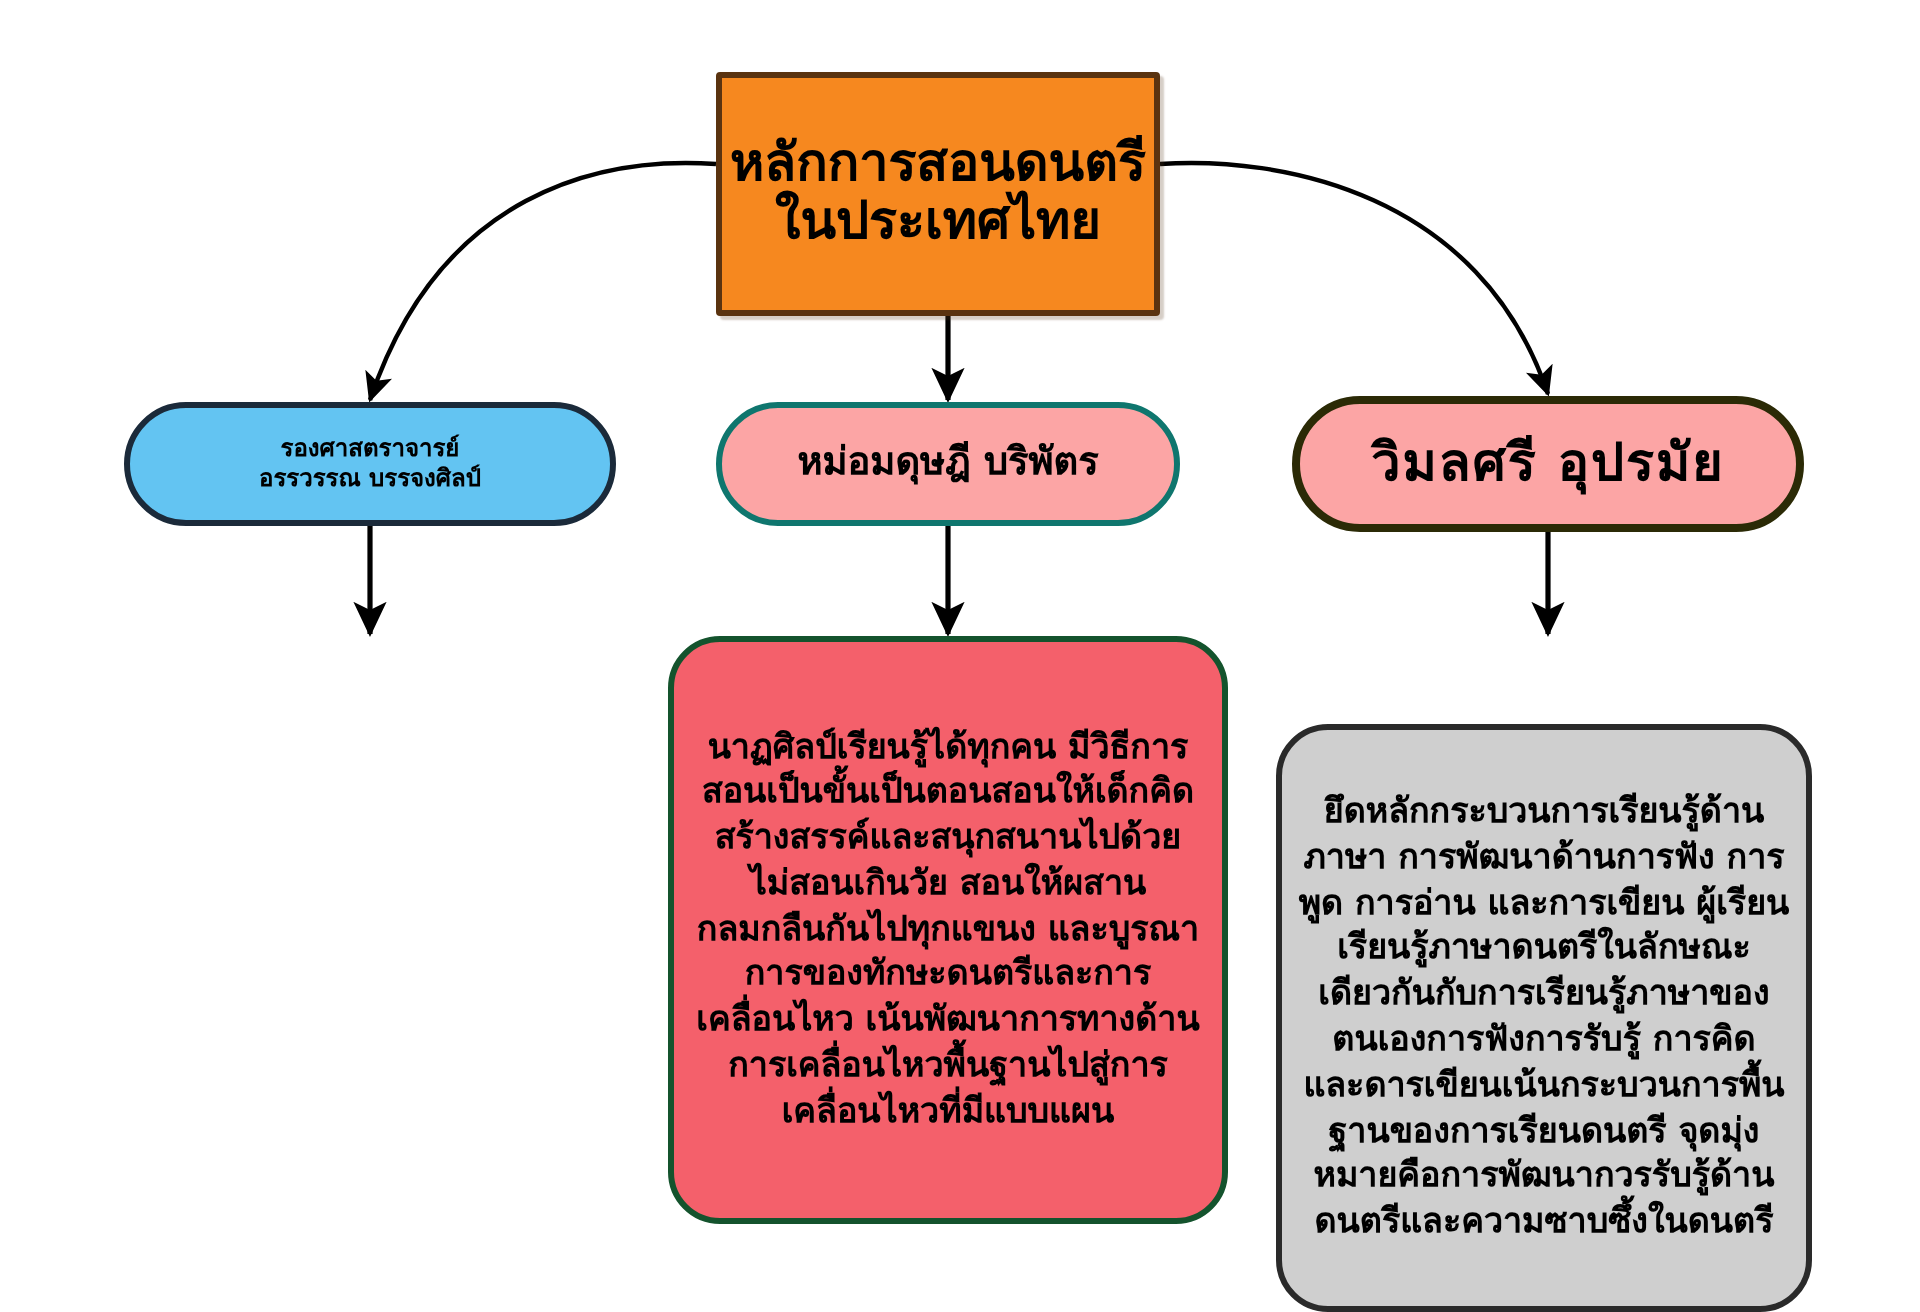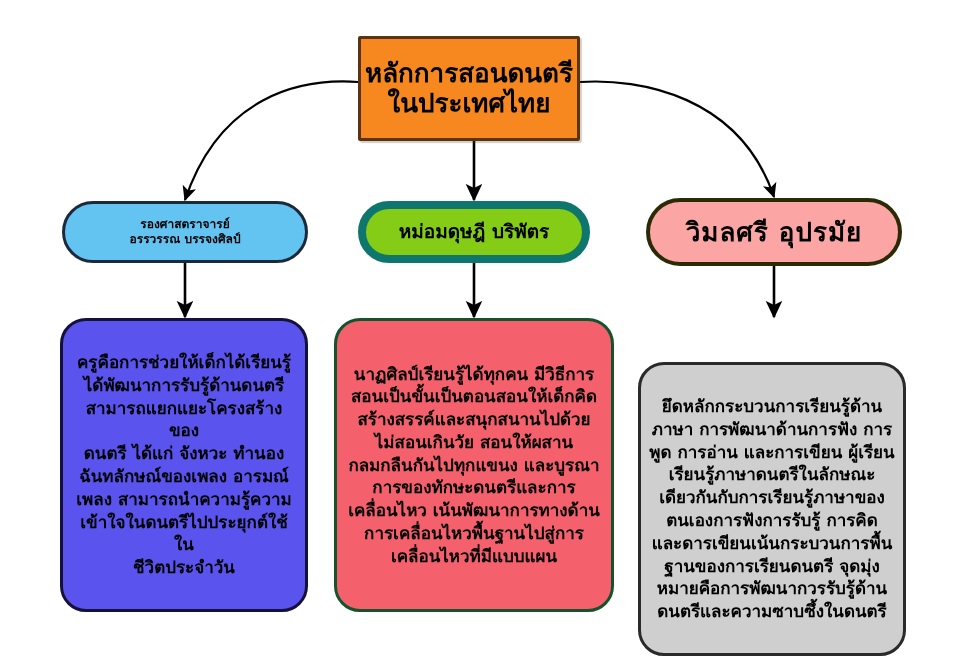--- a/index.html
+++ b/index.html
@@ -26,21 +26,21 @@
     text-align: center;
     color: #000000;
     font-weight: bold;
     z-index: 3;
   }
   
   #root-node {
     left: 358px;
     top: 36px;
     width: 222px;
-    height: 105px;
+    height: 122px;
     background: #F6881F;
     border: 3px solid #5a3310;
     border-radius: 2px;
     font-size: 26px;
     line-height: 1.12;
     letter-spacing: 0px;
     box-shadow: 2px 2px 1px rgba(90,60,30,.25);
   }
   
   .person {
@@ -54,22 +54,22 @@
     width: 246px;
     height: 62px;
     background: #63C4F2;
     border: 3px solid #1b2a3a;
   }
   #person-1 {
     left: 358px;
     top: 201px;
     width: 232px;
     height: 62px;
-    background: #84cc16;
-    border: 8px solid #0f766e;
+    background: #fca5a5;
+    border: 3px solid #0f766e;
     font-size: 19px;
   }
   #person-2 {
     left: 646px;
     top: 198px;
     width: 256px;
     height: 68px;
     background: #fca5a5;
     border: 4px solid #2b2a06;
     font-size: 26px;
@@ -161,30 +161,20 @@
   </div>
 
   <div class="node person" id="person-1">
     <span class="node-text">หม่อมดุษฎี บริพัตร</span>
   </div>
 
   <div class="node person" id="person-2">
     <span class="node-text">วิมลศรี  อุปรมัย</span>
   </div>
 
-  <div class="node panel" id="panel-0">
-    <span class="panel-text">ครูคือการช่วยให้เด็กได้เรียนรู้
-ได้พัฒนาการรับรู้ด้านดนตรี
-สามารถแยกแยะโครงสร้างของ
-ดนตรี ได้แก่ จังหวะ ทำนอง
-ฉันทลักษณ์ของเพลง อารมณ์
-เพลง สามารถนำความรู้ความ
-เข้าใจในดนตรีไปประยุกต์ใช้ใน
-ชีวิตประจำวัน</span>
-  </div>
 
   <div class="node panel" id="panel-1">
     <span class="panel-text">นาฏศิลป์เรียนรู้ได้ทุกคน มีวิธีการ
 สอนเป็นขั้นเป็นตอนสอนให้เด็กคิด
 สร้างสรรค์และสนุกสนานไปด้วย
 ไม่สอนเกินวัย สอนให้ผสาน
 กลมกลืนกันไปทุกแขนง และบูรณา
 การของทักษะดนตรีและการ
 เคลื่อนไหว เน้นพัฒนาการทางด้าน
 การเคลื่อนไหวพื้นฐานไปสู่การ

